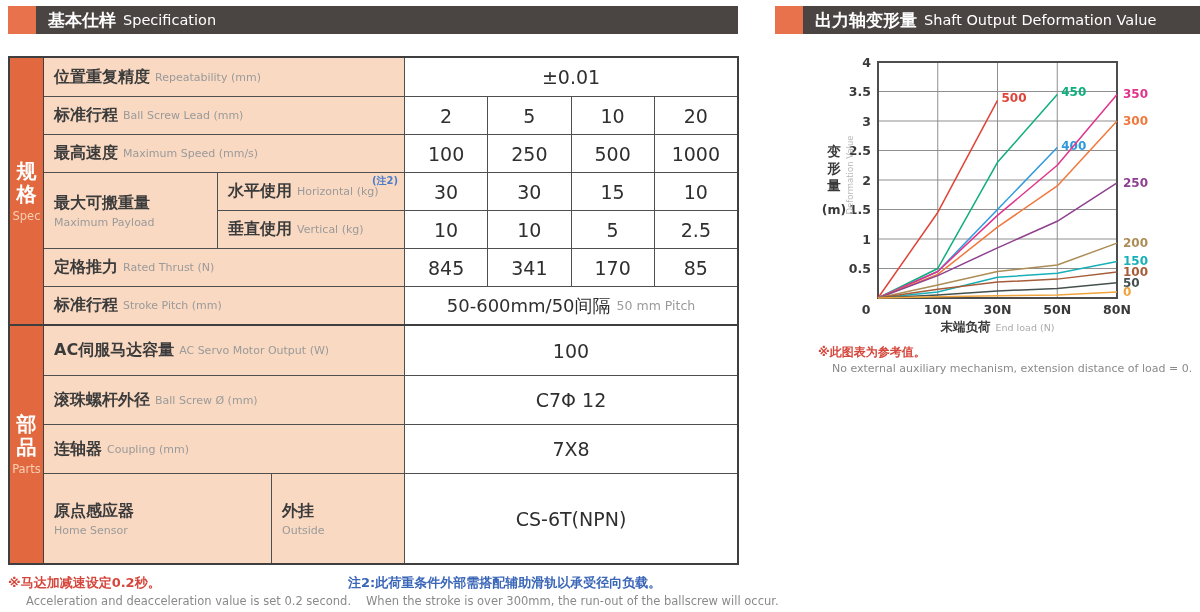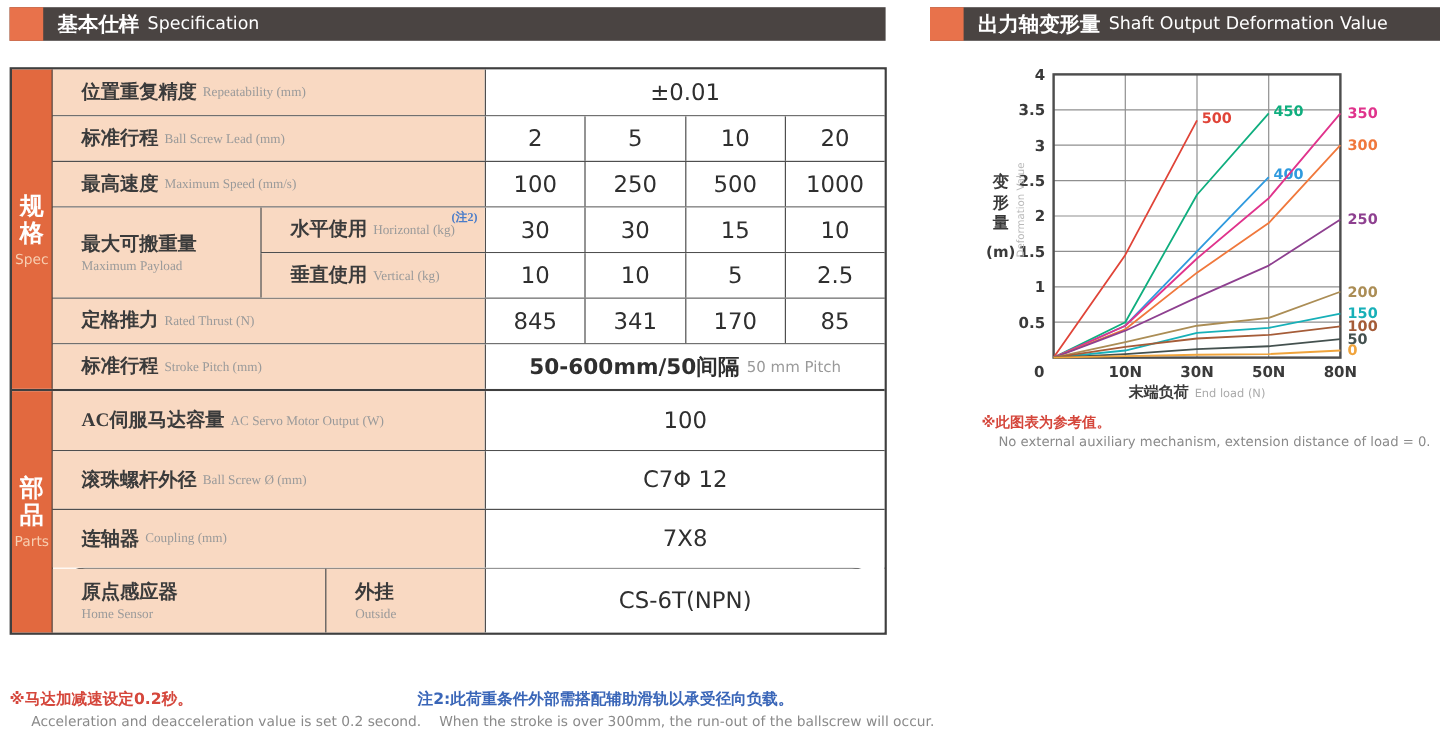--- a/index.html
+++ b/index.html
@@ -19,37 +19,37 @@
   .tbl { position:absolute; left:8px; top:56px; width:731px; border:2px solid #3f3f3f; background:#fff; }
   .sec { display:flex; }
   .sec + .sec { border-top:2px solid #3f3f3f; }
   .strip { width:34px; background:#e2693f; color:#fff; display:flex; flex-direction:column;
            align-items:center; justify-content:center; border-right:1.5px solid #3f3f3f; }
   .strip .szh { font-size:20px; font-weight:700; width:22px; line-height:1.15; text-align:center; word-break:break-all; }
   .strip .sen { font-size:11.5px; color:#f7ceb1; margin-top:3px; }
   .rows { flex:1; display:flex; flex-direction:column; }
   .row { display:flex; }
   .row + .row { border-top:1.5px solid #4f4f4f; }
-  .h38 { height:38px; } .h76 { height:76px; } .h49 { height:49px; } .h74 { height:54px;border-radius:27px; }
-  .lbl { background:#f9d9c2; display:flex; align-items:center; padding-left:24px; overflow:hidden;font-family:Liberation Serif, serif; }
+  .h38 { height:38px; } .h76 { height:76px; } .h49 { height:49px; } .h74 { height:90px; }
+  .lbl { background:#f9d9c2; display:flex; align-items:center; padding-left:10px; overflow:hidden; }
   .lbl .zh { font-size:16px; font-weight:700; color:#3b3b3b; white-space:nowrap; }
   .lbl .en { font-size:11px; color:#9a9a9a; margin-left:5px; white-space:nowrap; }
   .lbl.col { flex-direction:column; align-items:flex-start; justify-content:center; }
   .lbl.col .en { margin-left:0; margin-top:2px; }
   .w-full { width:360px; } .w-main { width:173px; } .w-sub { width:187px; border-left:1.5px solid #4f4f4f; position:relative; }
   .w-hmain { width:227px; } .w-hsub { width:133px; border-left:1.5px solid #4f4f4f; }
   .note2 { position:absolute; top:1px; right:6px; font-size:10px; color:#4a7cc9; font-weight:700; }
   .vals { flex:1; display:flex; }
   .vcell, .vspan { display:flex; align-items:center; justify-content:center;
                    border-left:1.5px solid #4f4f4f; font-size:19px; color:#2f2f2f; background:#fff; }
   .vcell { flex:1; } .vspan { flex:1; }
   .subcol { flex:1; display:flex; flex-direction:column; }
   .srow { flex:1; display:flex; }
   .srow + .srow { border-top:1.5px solid #4f4f4f; }
-  .stroke-zh { font-size:18px; font-weight:700; color:#2f2f2f; }
+  .stroke-zh { font-size:18px; font-weight:400; color:#2f2f2f; }
   .stroke-en { font-size:12.5px; color:#9a9a9a; margin-left:6px; }
   
   .fnote { position:absolute; top:574px; }
   .fnote .fzh { font-size:13px; font-weight:700; }
   .fnote .fen { font-size:11.5px; color:#8a8a8a; margin-top:2px; margin-left:18px; }
   #note-motor { left:8px; } #note-motor .fzh { color:#d5473c; }
   #note-load { left:316px;margin-left:32px; } #note-load .fzh { color:#3a66b8; }
   
   #chart-svg { position:absolute; left:820px; top:50px; }
   #chart-svg text { font-family:"DejaVu Sans","Liberation Sans",sans-serif; }

